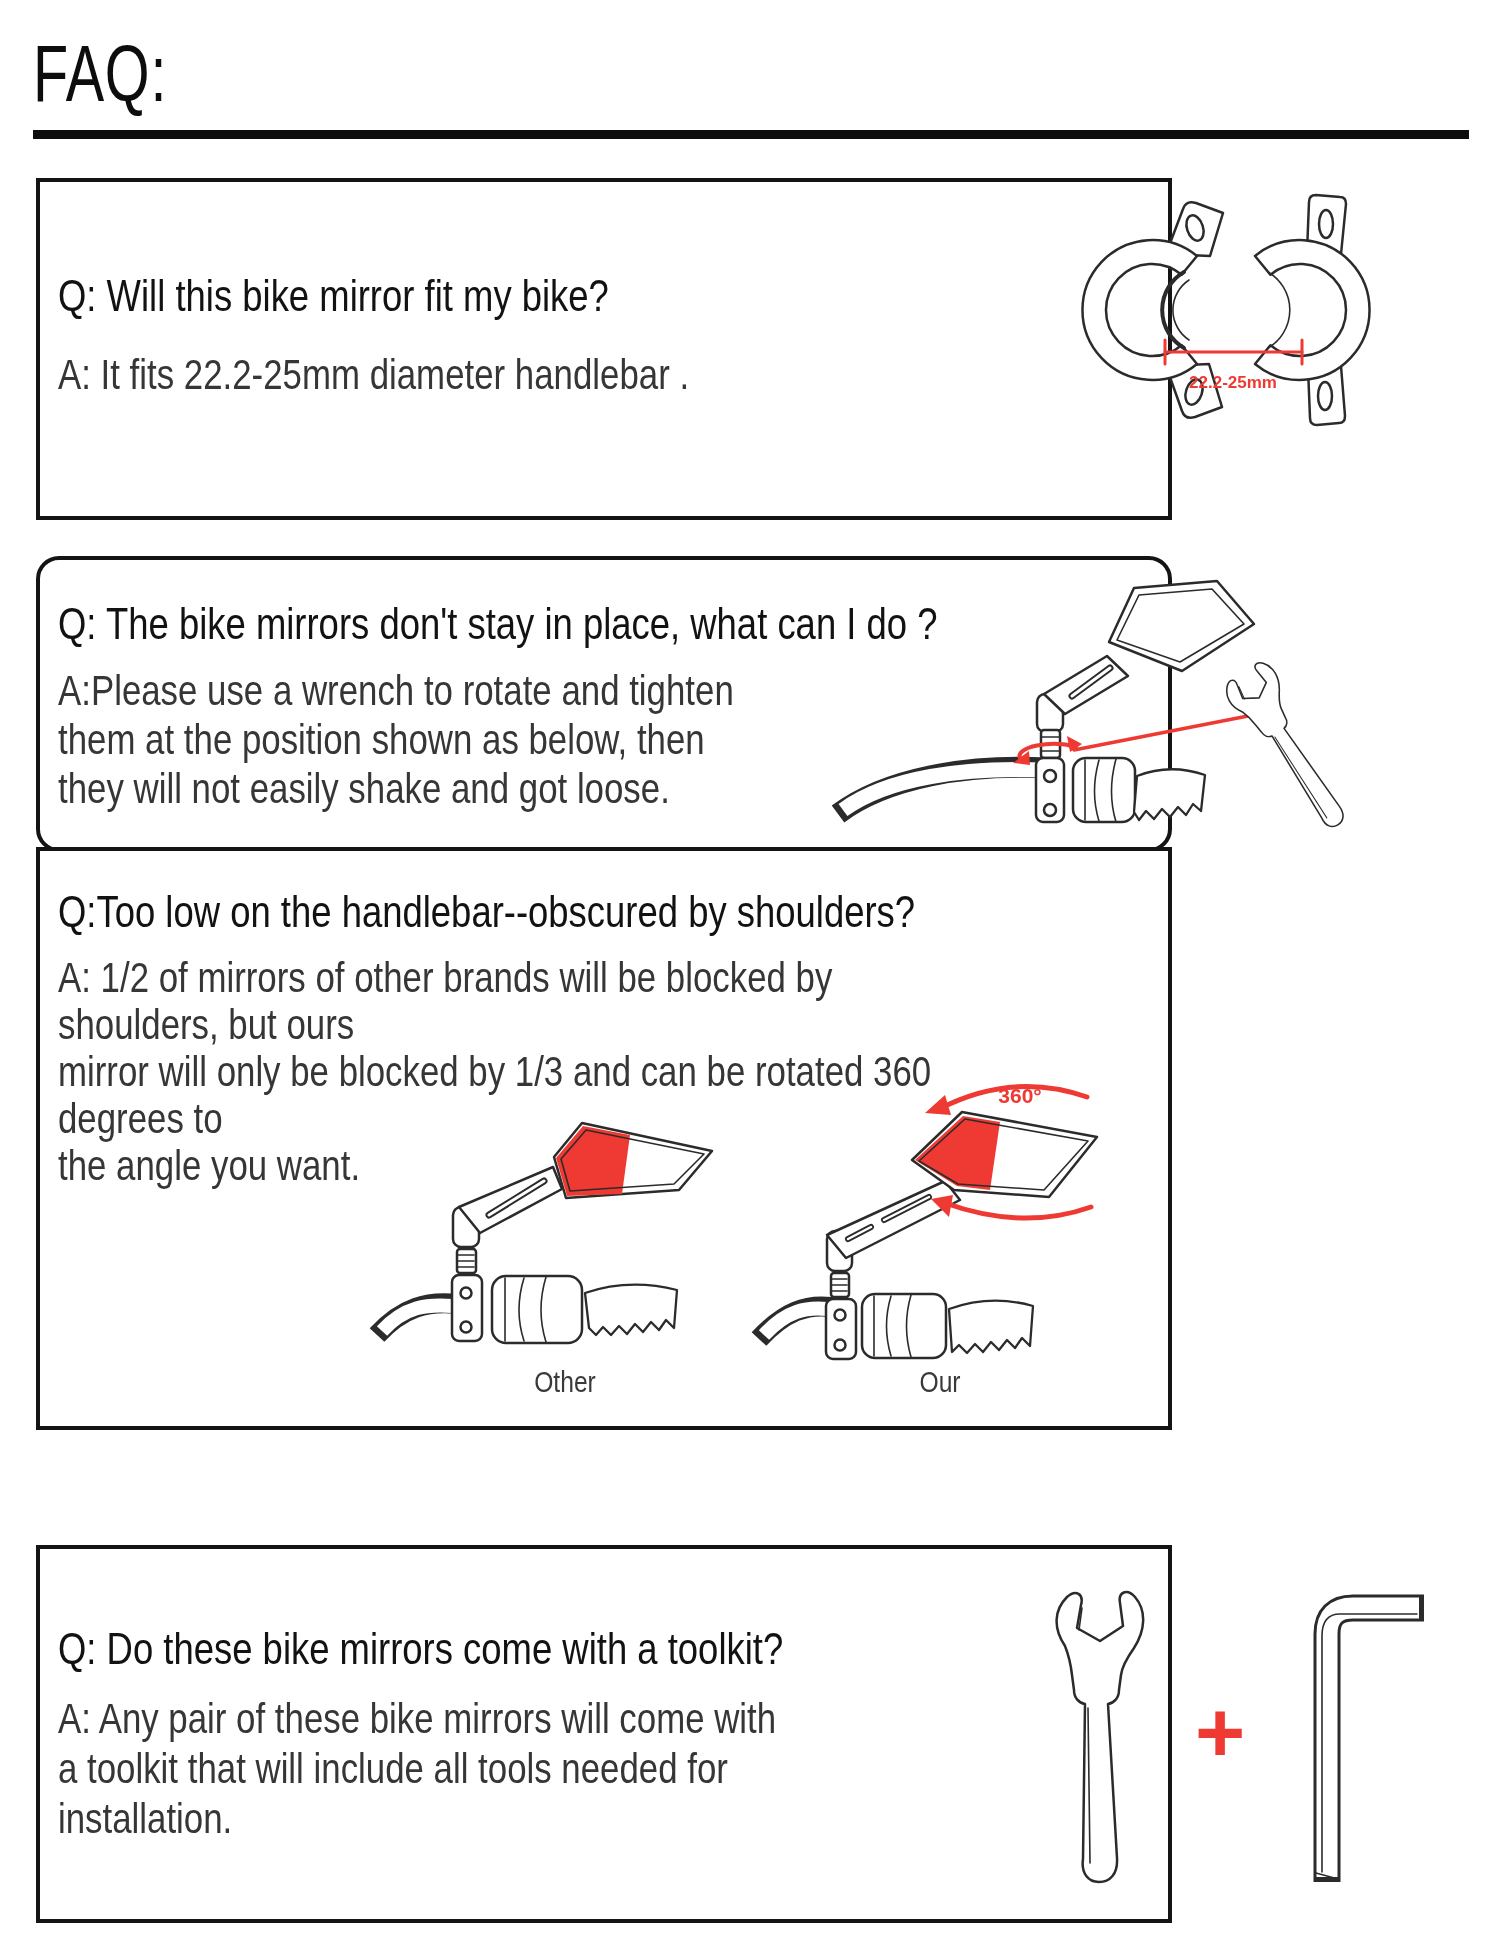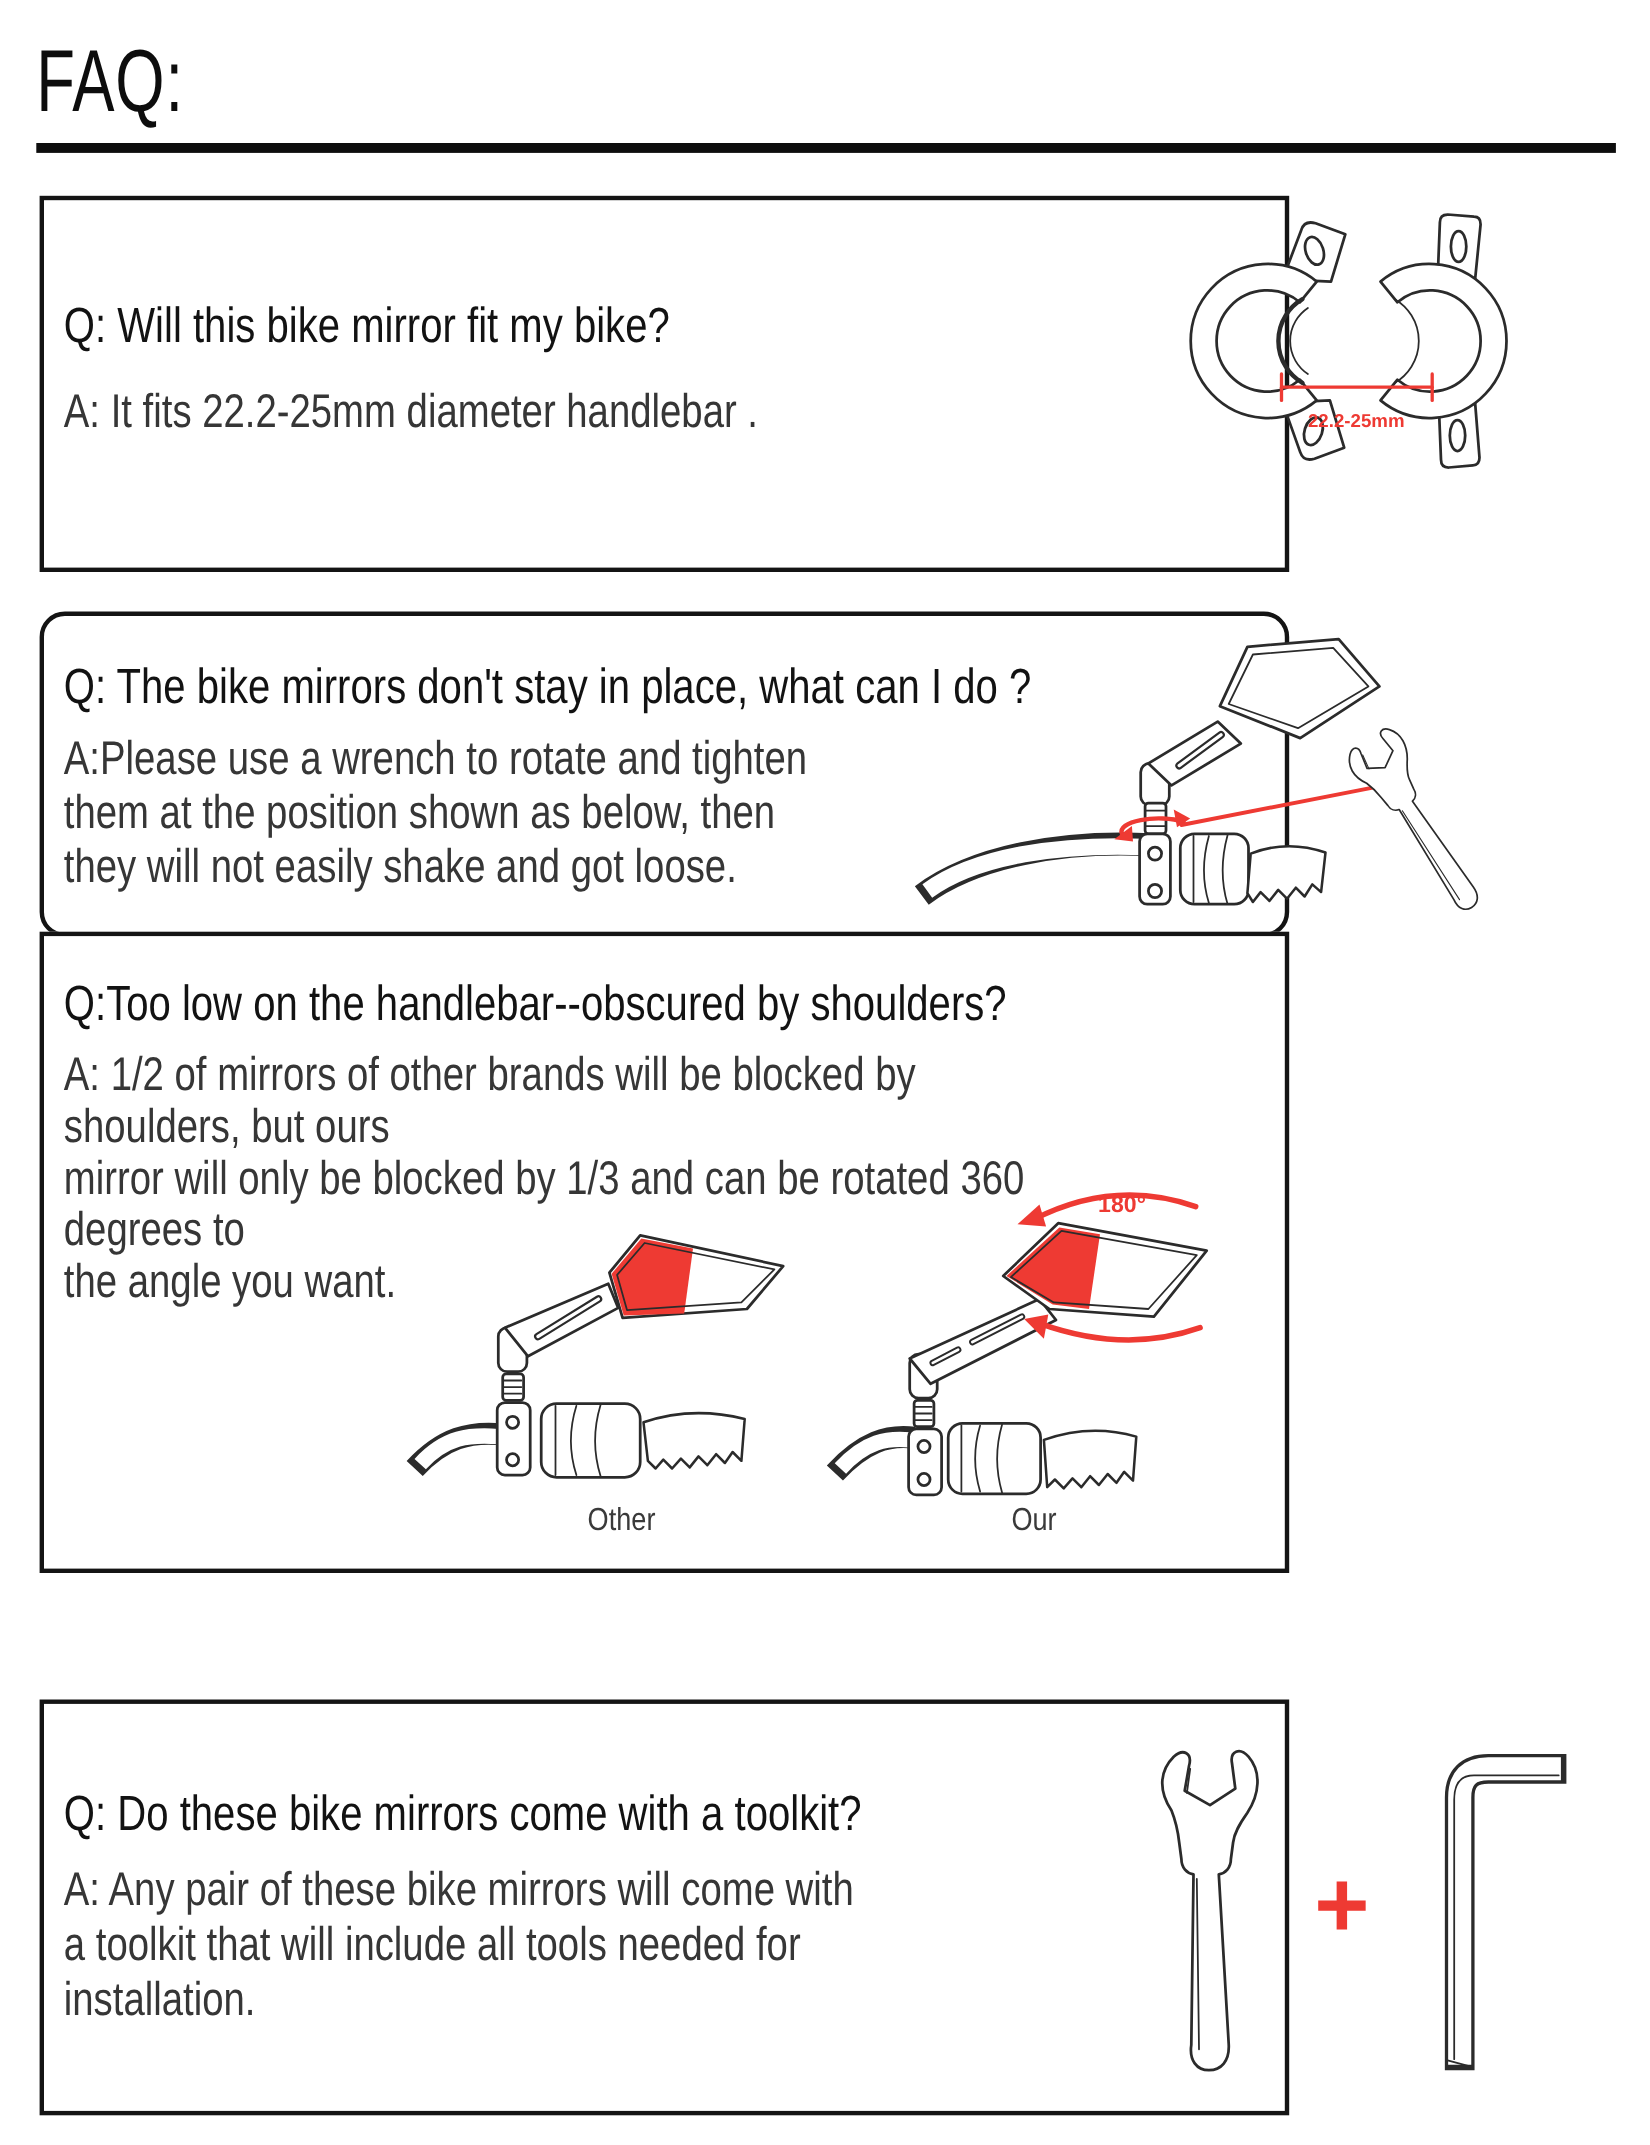--- a/index.html
+++ b/index.html
@@ -196,21 +196,21 @@
       <path class="wh" style="stroke-width:2.3;" d="M650,252 Q692,237 734,249 L731,289 L723,281 L716,291 L708,283 L700,293 L692,285 L684,295 L676,287 L668,296 L660,288 L653,295 Z"></path>
       <g>
         <path class="red-stroke" style="stroke-width:5;" d="M640,52 Q714,14 788,40"></path>
         <polygon class="red-fill" points="626,56 646,38 652,58"></polygon>
         <path class="red-stroke" style="stroke-width:5;" d="M646,146 Q724,174 792,150"></path>
         <polygon class="red-fill" points="632,142 654,138 650,160"></polygon>
       </g>
     </g>
   </svg>
 
-  <div class="rot-badge" style="left:932px;top:233px;">180°</div>
+  <div class="rot-badge" style="left:932px;top:233px;">360°</div>
   <div class="cmp-label" style="left:445px;top:515px;">Other</div>
   <div class="cmp-label" style="left:820px;top:515px;">Our</div>
 </section>
 
 <section class="faq-box" style="top:1505px;height:378px;margin-top:40px;">
   <div class="q-text" style="top:74px;">Q: Do these bike mirrors come with a toolkit?</div>
   <div class="a-text" style="top:144px;line-height:50px;">A: Any pair of these bike mirrors will come with
 a toolkit that will include all tools needed for
 installation.</div>
 

